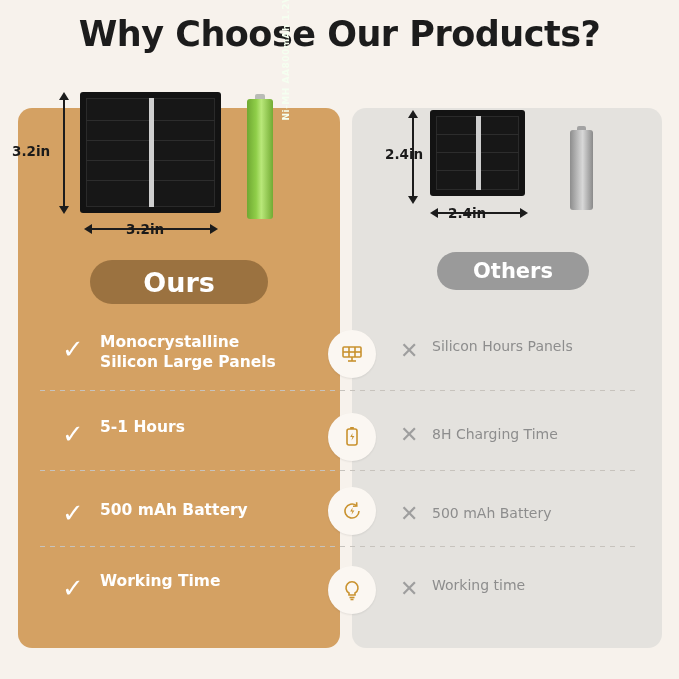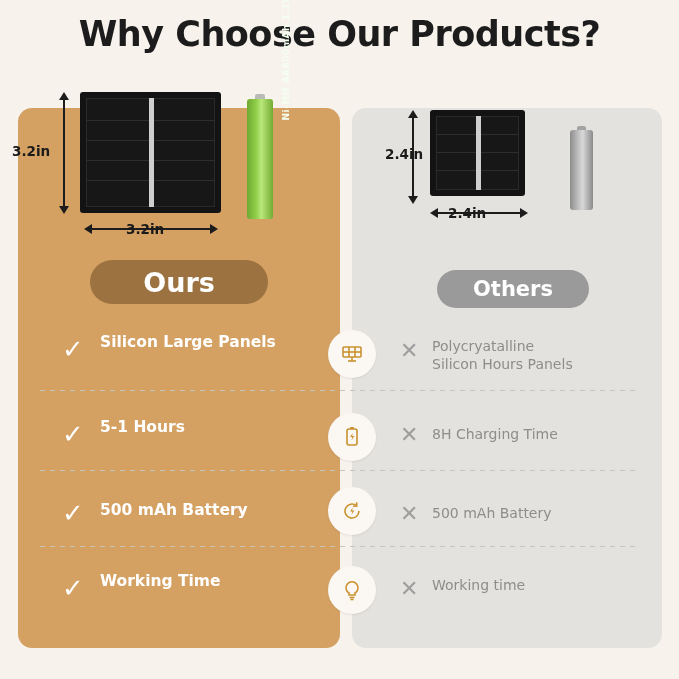--- a/index.html
+++ b/index.html
@@ -89,21 +89,21 @@
   .arrowhead{
     position:absolute;width:0;height:0;
   }
   
   .ribbon{
     position:absolute;border-radius:24px;
     display:flex;align-items:center;justify-content:center;
     font-size:27px;font-weight:bold;color:#fff;
   }
   .ribbon-ours{left:90px;top:260px;width:178px;height:44px;background:#9b7240;}
-  .ribbon-others{left:437px;top:270px;width:152px;height:38px;background:#9a9a9a;font-size:21px;}
+  .ribbon-others{left:437px;top:252px;width:152px;height:38px;background:#9a9a9a;font-size:21px;}
   .fdivider{position:absolute;left:40px;width:600px;height:1px;
     background:repeating-linear-gradient(90deg,#c7c3bd 0 5px,transparent 5px 10px);}
   .check{
     position:absolute;left:62px;font-size:26px;color:#ffffff;font-weight:bold;line-height:1;
   }
   .cross{
     position:absolute;left:400px;font-size:22px;color:#9e9e9e;font-weight:bold;line-height:1;
   }
   .ftext-ours{
     position:absolute;left:100px;width:215px;
@@ -174,35 +174,35 @@
 <div class="dimline" style="left:438px;top:212px;width:82px;height:1.5px;"></div>
 <div class="arrowhead" style="left:430px;top:208px;border-top:5px solid transparent;border-bottom:5px solid transparent;border-right:8px solid #1c1c1c;"></div>
 <div class="arrowhead" style="left:520px;top:208px;border-top:5px solid transparent;border-bottom:5px solid transparent;border-left:8px solid #1c1c1c;"></div>
 <div class="dimtext" style="left:448px;top:205px;">2.4in</div>
 
 <div class="ribbon ribbon-ours">Ours</div>
 <div class="ribbon ribbon-others">Others</div>
 
 <div class="check" style="top:336px;">✓</div>
 <div class="ftext-ours" style="top:333px;">
+  <div>Monocrystalline</div>
   <div>Silicon Large Panels</div>
 </div>
 <div class="iconcircle" style="top:330px;">
   <svg width="24" height="24" viewBox="0 0 24 24" fill="none" stroke="#c9922f" stroke-width="1.6">
     <rect x="3" y="5" width="18" height="10" rx="1"></rect>
     <line x1="3" y1="10" x2="21" y2="10"></line>
       <line x1="9" y1="5" x2="9" y2="15"></line>
       <line x1="15" y1="5" x2="15" y2="15"></line>
     <line x1="12" y1="15" x2="12" y2="19"></line>
       <line x1="8" y1="19" x2="16" y2="19"></line>
   </svg>
 </div>
 <div class="cross" style="top:340px;">✕</div>
 <div class="ftext-others" style="top:337px;">
-  <div>Polycryatalline</div>
   <div>Silicon Hours Panels</div>
 </div>
 <div class="fdivider" style="top:390px;"></div>
 
 <div class="check" style="top:421px;">✓</div>
 <div class="ftext-ours" style="top:418px;">
   <div>5-1 Hours</div>
 </div>
 <div class="iconcircle" style="top:413px;">
   <svg width="24" height="24" viewBox="0 0 24 24" fill="none" stroke="#c9922f" stroke-width="1.6">

